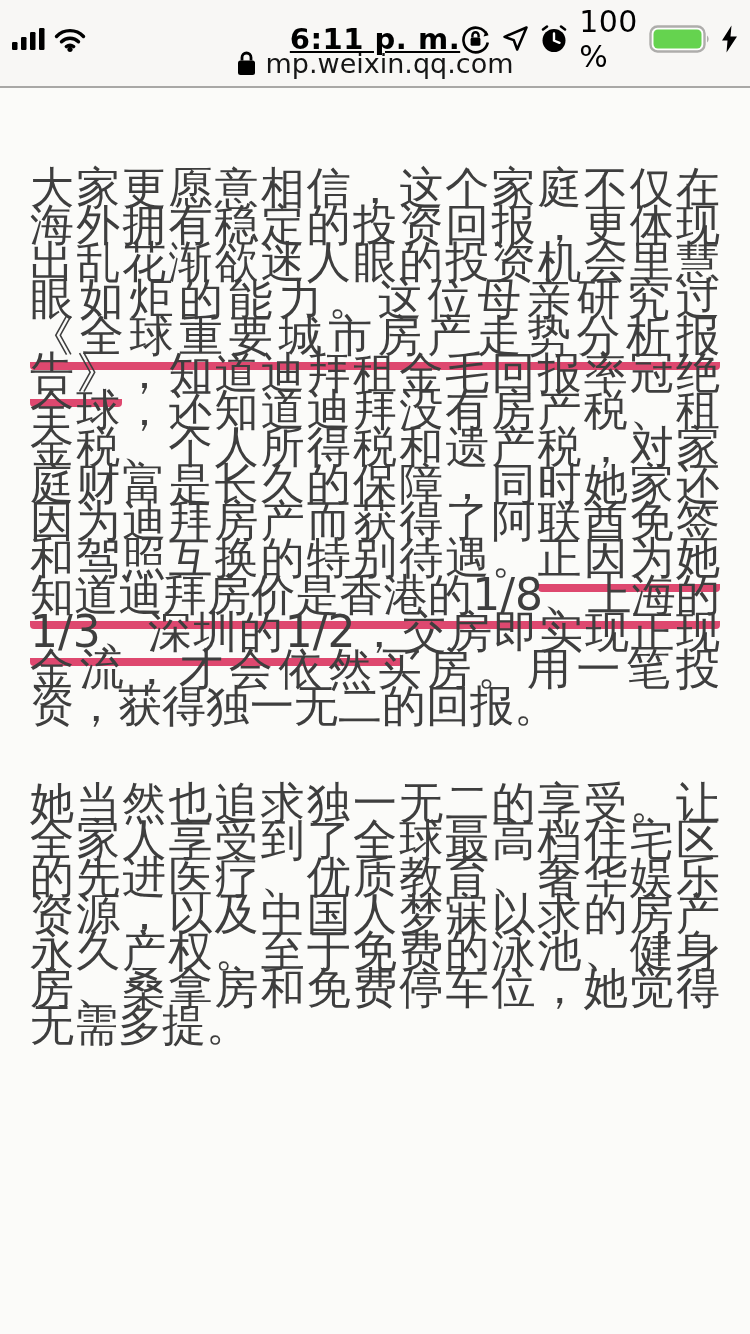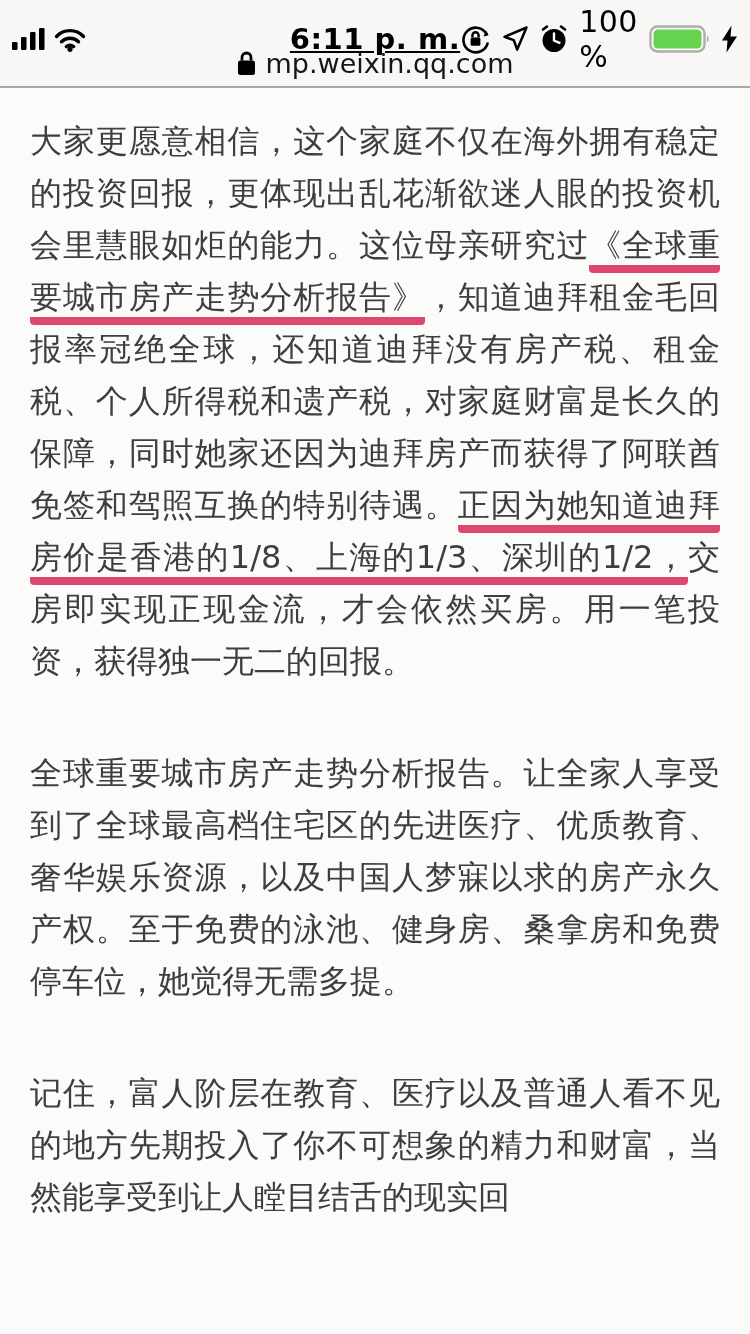--- a/index.html
+++ b/index.html
@@ -30,23 +30,23 @@
   .battery-pct{font-size:30px;letter-spacing:.5px;}
   .sb-icon{display:inline-flex;align-items:center;}
   .url-bar{
     height:34px;
     display:flex;align-items:center;justify-content:center;gap:10px;
     padding-bottom:6px;
     font-size:27px;color:#161616;
   }
   
   .article{
-    padding:27px 30px 0 30px;
-    font-size:32px;
-    line-height:52px;
+    padding:81px 30px 0 30px;
+    font-size:44px;
+    line-height:37px;
     color:#3e3e3e;
     text-align:justify;
     text-justify:inter-ideograph;
     word-break:break-all;
   }
   .article p{margin:0 0 60px 0;}
   .hl{
     background-image:linear-gradient(to right,#de486f,#de486f);
     background-size:100% 8px;
     background-position:0 100%;
@@ -129,18 +129,15 @@
     </span>
     <span>mp.weixin.qq.com</span>
   </div>
 </header>
 
 <main class="article">
   <p>
     <span>大家更愿意相信，这个家庭不仅在海外拥有稳定的投资回报，更体现出乱花渐欲迷人眼的投资机会里慧眼如炬的能力。这位母亲研究过</span><span class="hl">《全球重要城市房产走势分析报告》</span><span>，知道迪拜租金毛回报率冠绝全球，还知道迪拜没有房产税、租金税、个人所得税和遗产税，对家庭财富是长久的保障，同时她家还因为迪拜房产而获得了阿联酋免签和驾照互换的特别待遇。</span><span class="hl">正因为她知道迪拜房价是香港的1/8、上海的1/3、深圳的1/2，</span><span>交房即实现正现金流，才会依然买房。用一笔投资，获得独一无二的回报。</span>
   </p>
   <p>
-    <span>全球重要城市房产走势分析报告。让全家人享受到了全球最高档住宅区的先进医疗、优质教育、奢华娱乐资源，以及中国人梦寐以求的房产永久产权。至于免费的泳池、健身房、桑拿房和免费停车位，她觉得无需多提。</span>
-  </p>
-  <p>
-    <span>记住，富人阶层在教育、医疗以及普通人看不见的地方先期投入了你不可想象的精力和财富，当然能享受到让人瞠目结舌的现实回</span>
+    <span>她当然也追求独一无二的享受。让全家人享受到了全球最高档住宅区的先进医疗、优质教育、奢华娱乐资源，以及中国人梦寐以求的房产永久产权。至于免费的泳池、健身房、桑拿房和免费停车位，她觉得无需多提。</span>
   </p>
 </main>
 
 </body></html>

